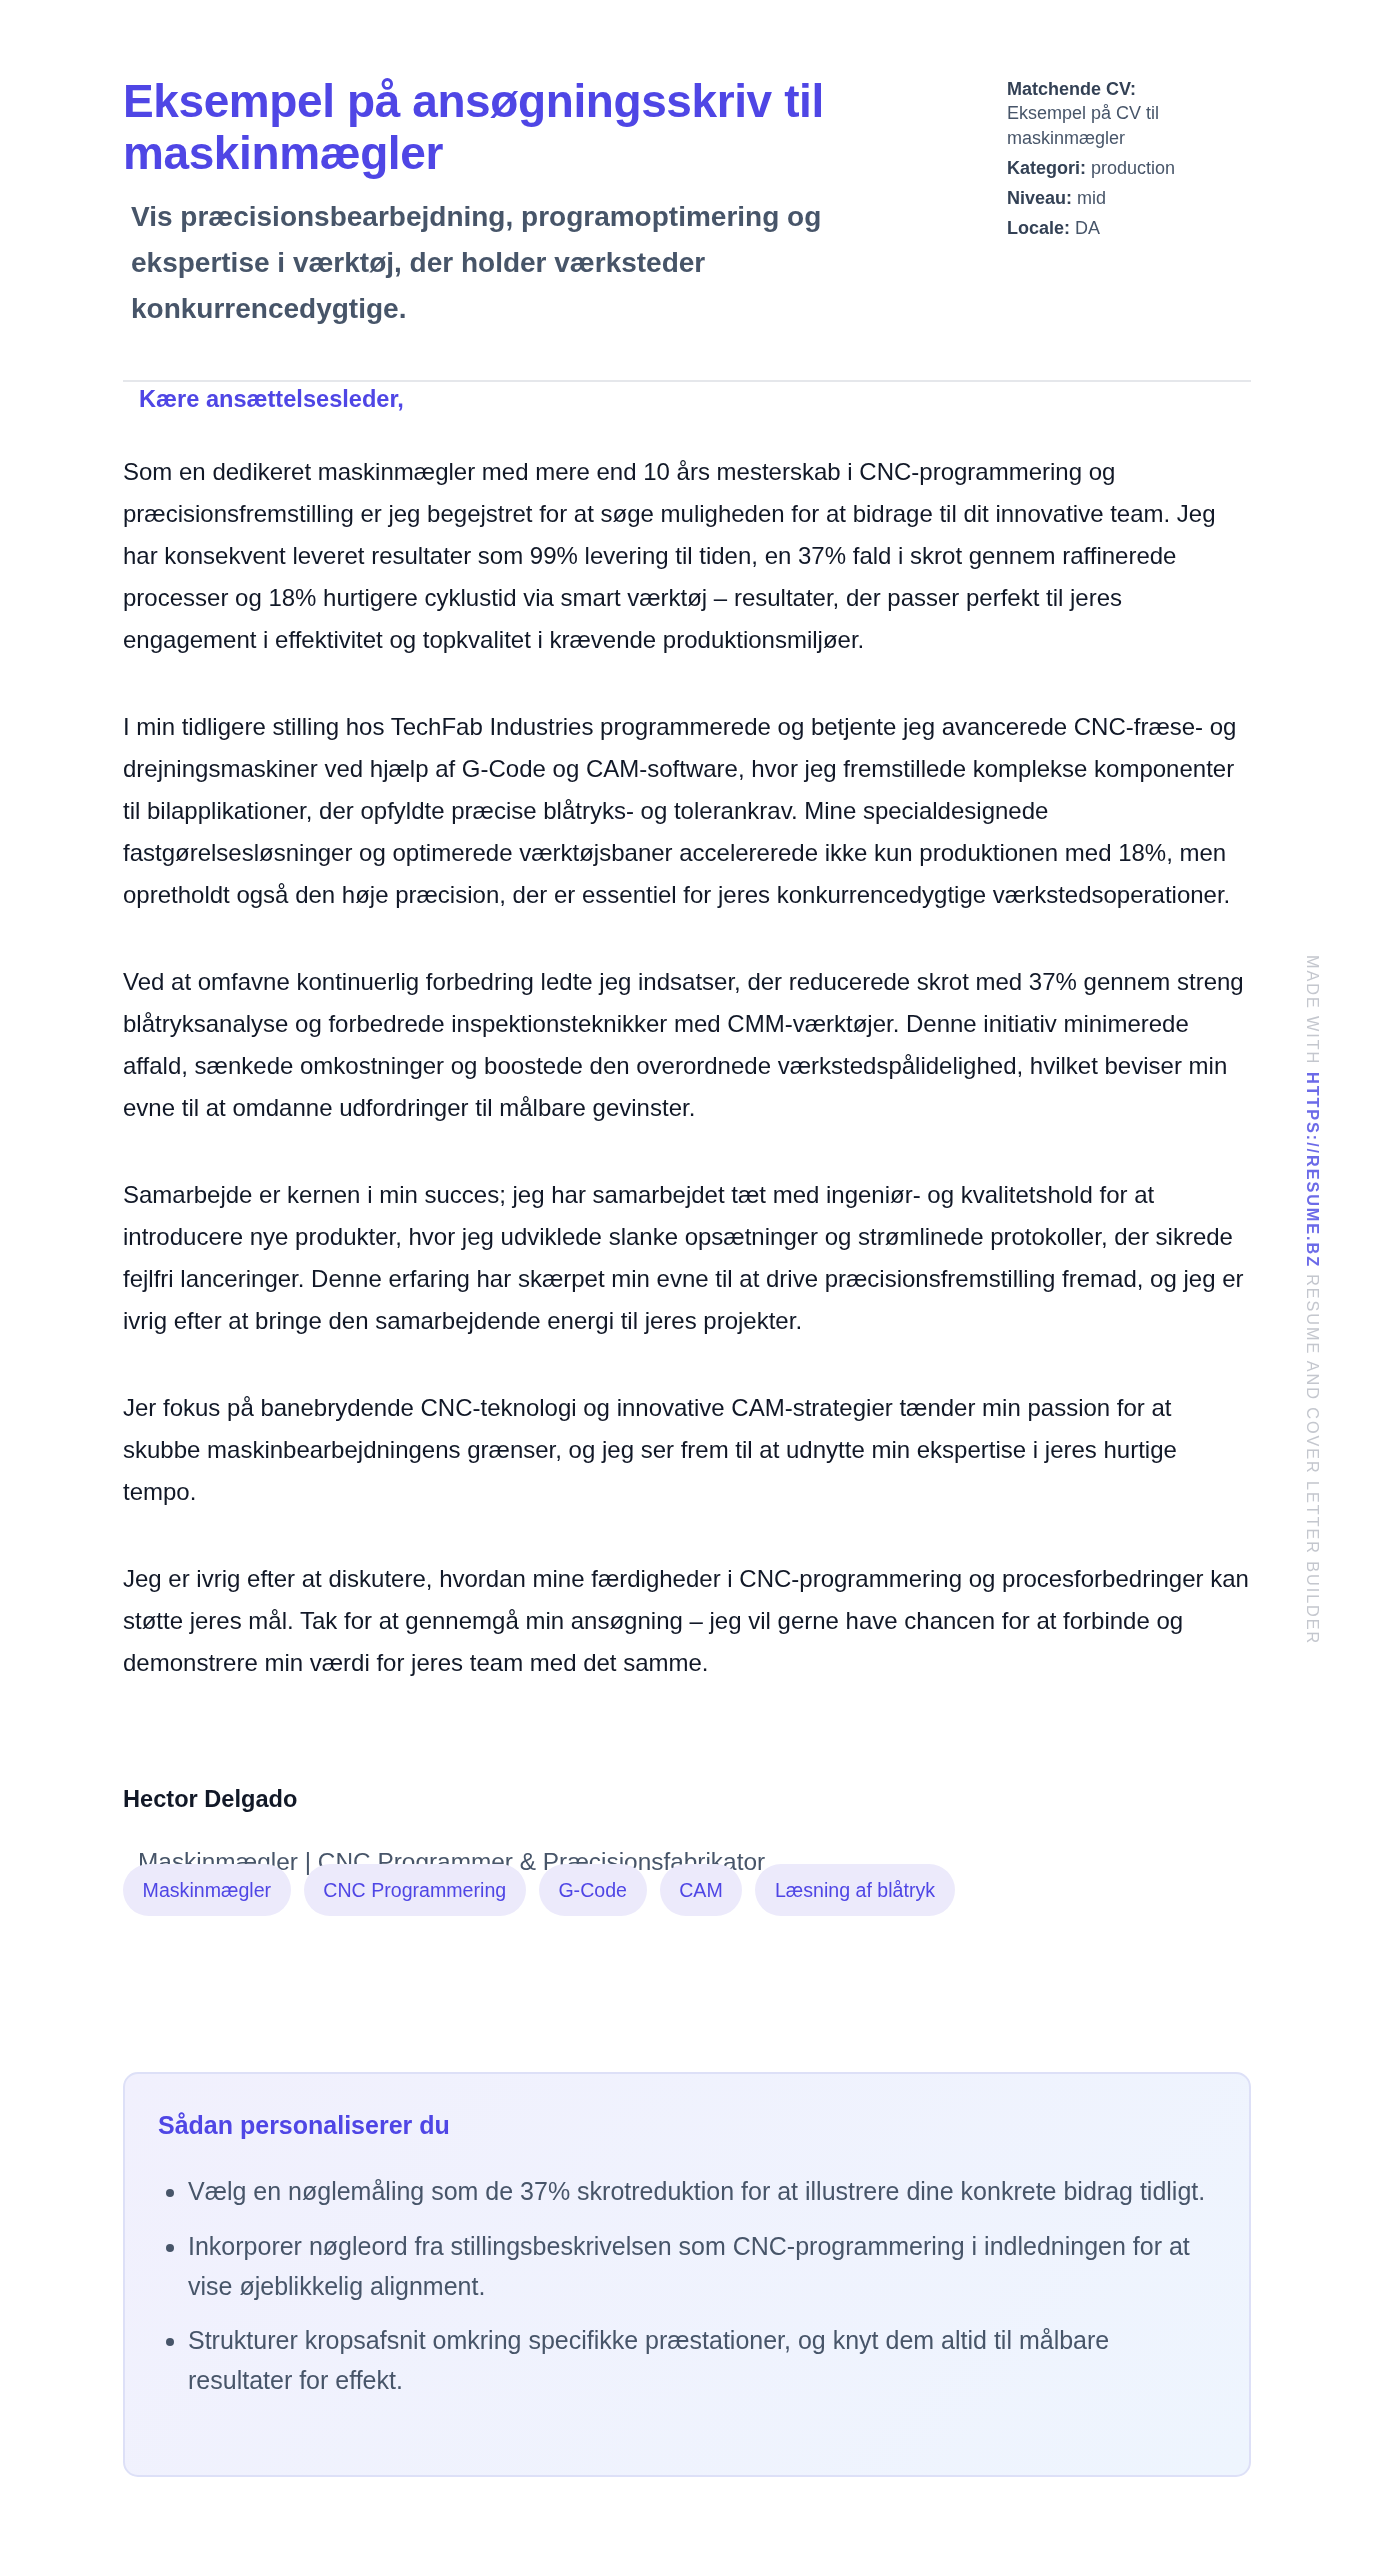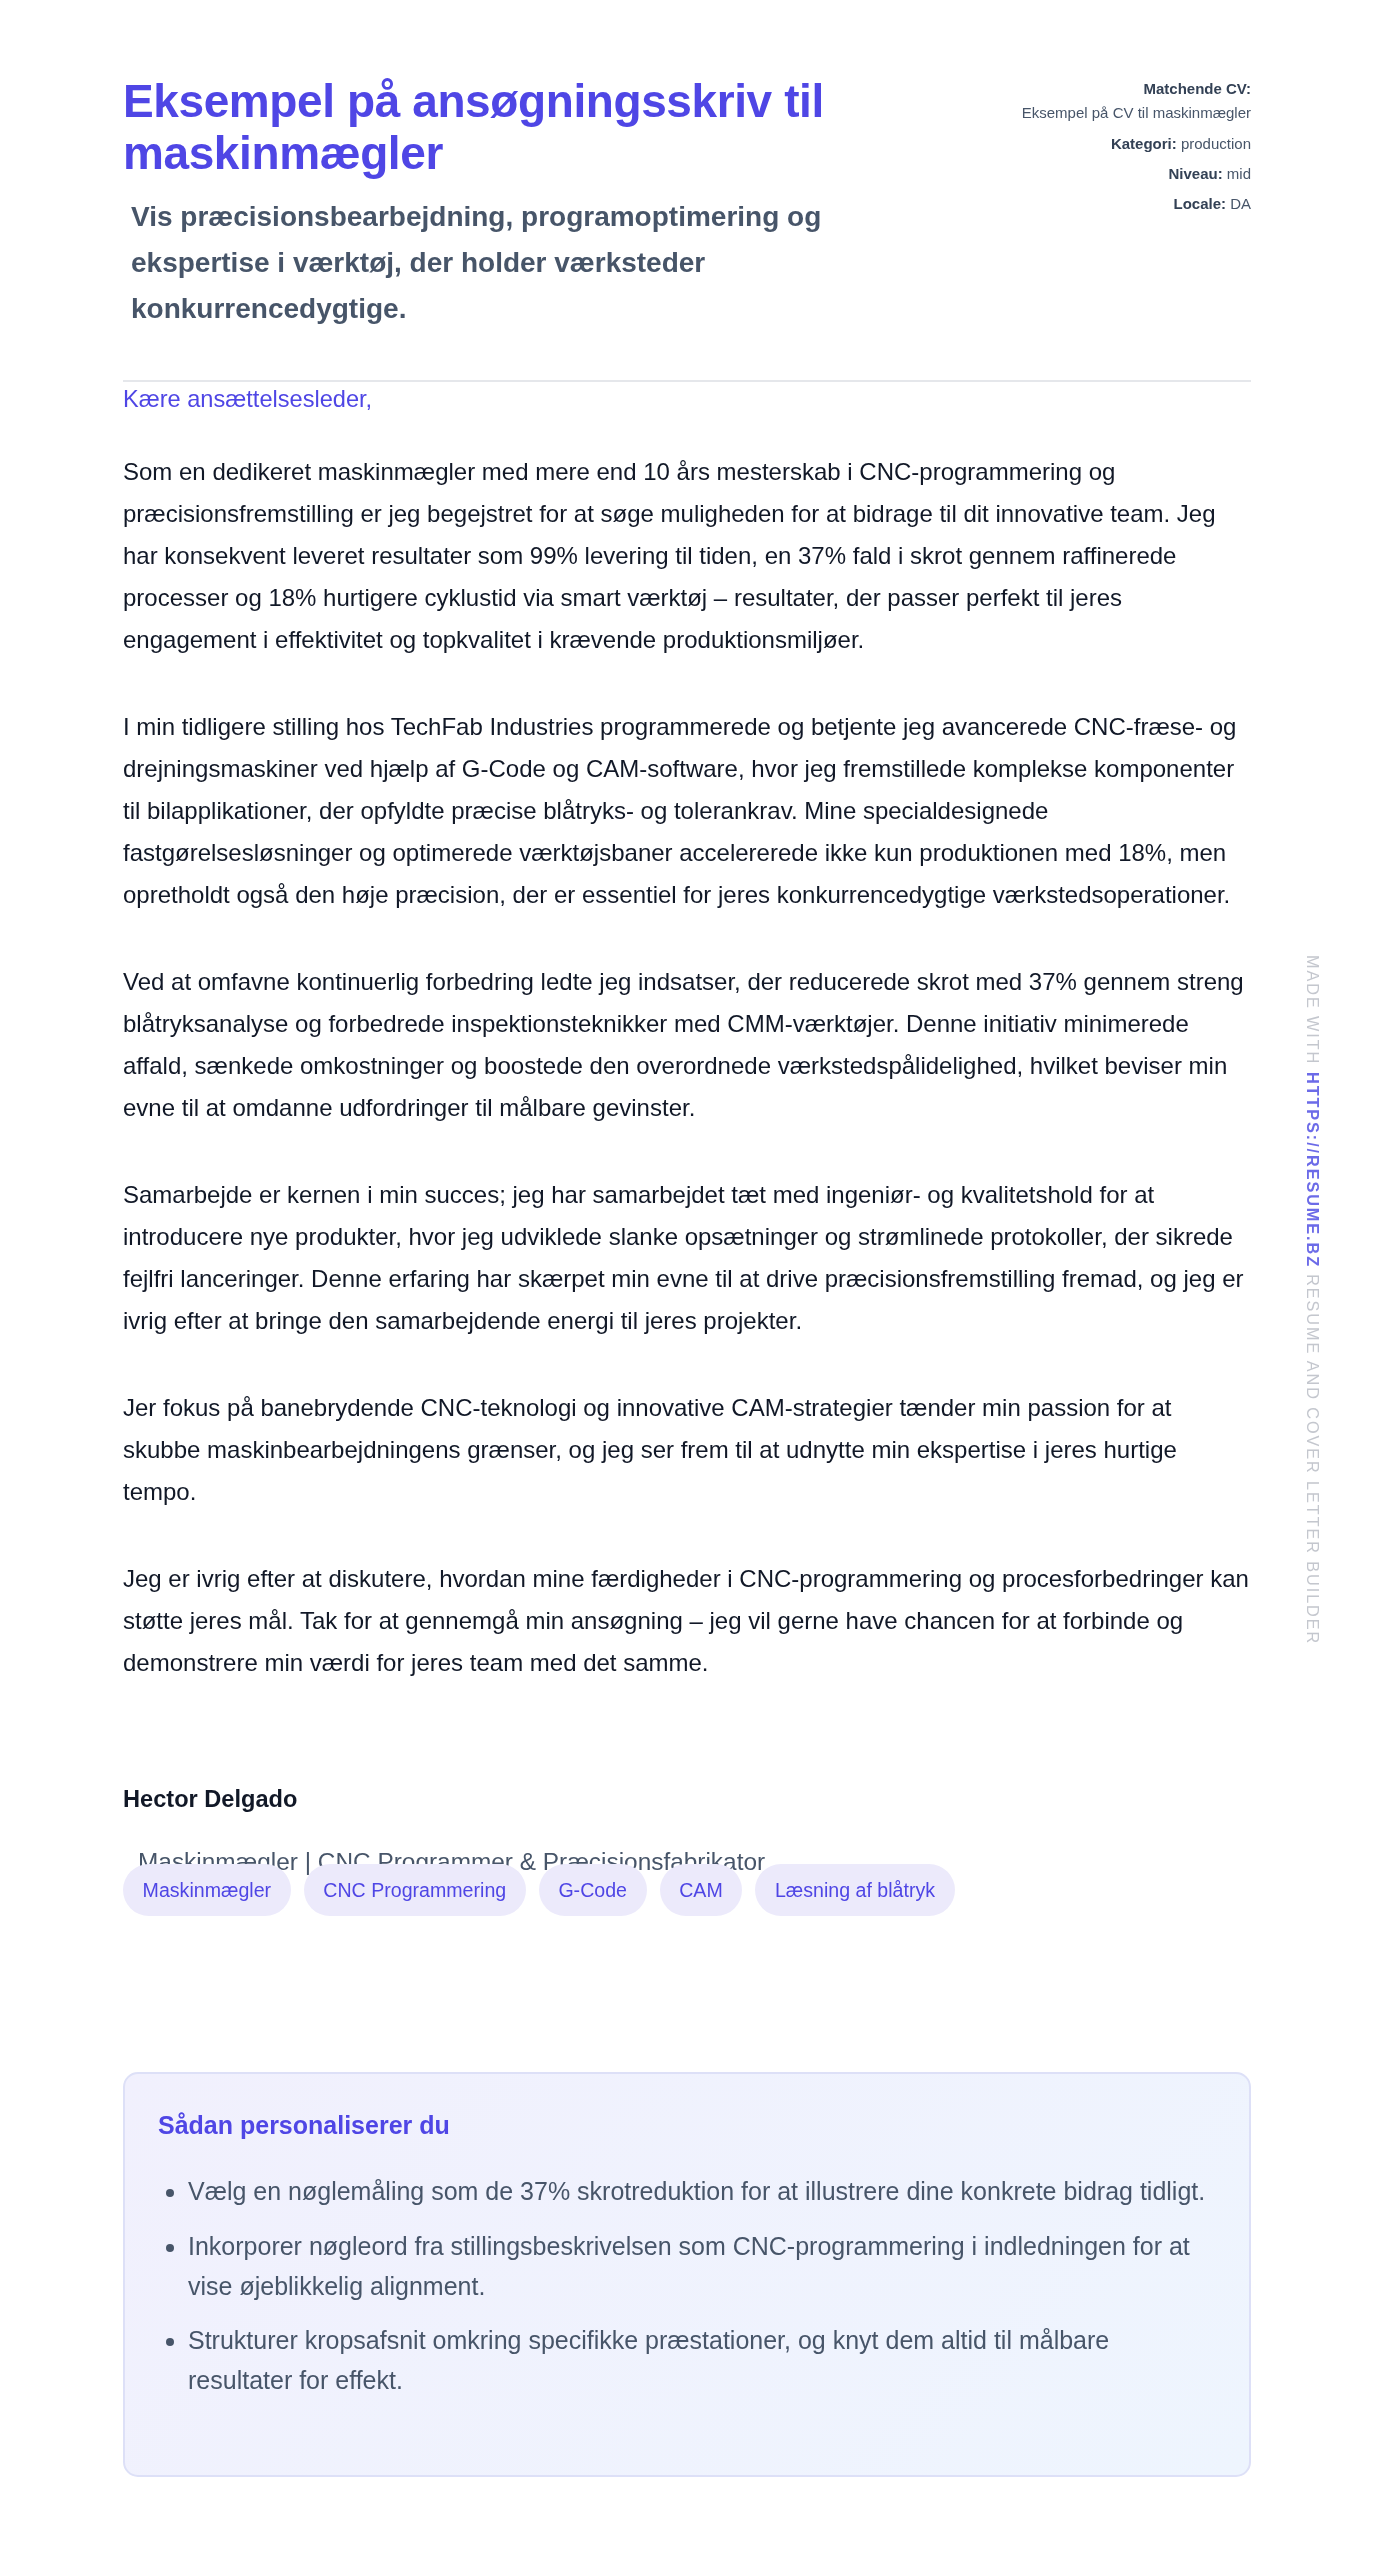--- a/index.html
+++ b/index.html
@@ -12,28 +12,28 @@
     .header { position: relative; height: 382px; border-bottom: 2.4px solid #e5e7eb; box-sizing: border-box; }
     .title {
       position: absolute; left: 0; top: 75px; width: 782px; margin: 0;
       font-size: 46px; line-height: 52px; font-weight: 700; color: #4f46e5; letter-spacing: -0.4px;
     }
     .subtitle {
       position: absolute; left: 0; top: 186px; width: 782px; margin: 8px;
       font-size: 28px; line-height: 46px; font-weight: 700; color: #475569;
     }
     .meta {
-      position: absolute; right: 0; top: 77px; width: 244px; text-align: right;
-      font-size: 15px; line-height: 24.4px; color: #475569;
+      position: absolute; right: 0; top: 77px; width: 244px; 
+      font-size: 18px; line-height: 24.4px; color: #475569;
     }
     .meta .row { margin-bottom: 5.7px; }
     .meta .label { font-weight: 700; color: #334155; }
     .greeting {
-      position: absolute; top: 386px; left: 0; margin: 0;
-      font-size: 23.6px; font-weight: 400; color: #4f46e5;
+      position: absolute; top: 386px; left: 16px; margin: 0;
+      font-size: 23.6px; font-weight: 700; color: #4f46e5;
     }
     .body {
       position: absolute; top: 451px; left: 0; width: 1128px;
       font-size: 24px; line-height: 42px; color: #111827;
     }
     .body p { margin: 0 0 45px 0; }
     .sig-name {
       position: absolute; top: 1786px; left: 0; margin: 0;
       font-size: 23.6px; font-weight: 700; color: #111827;
     }

